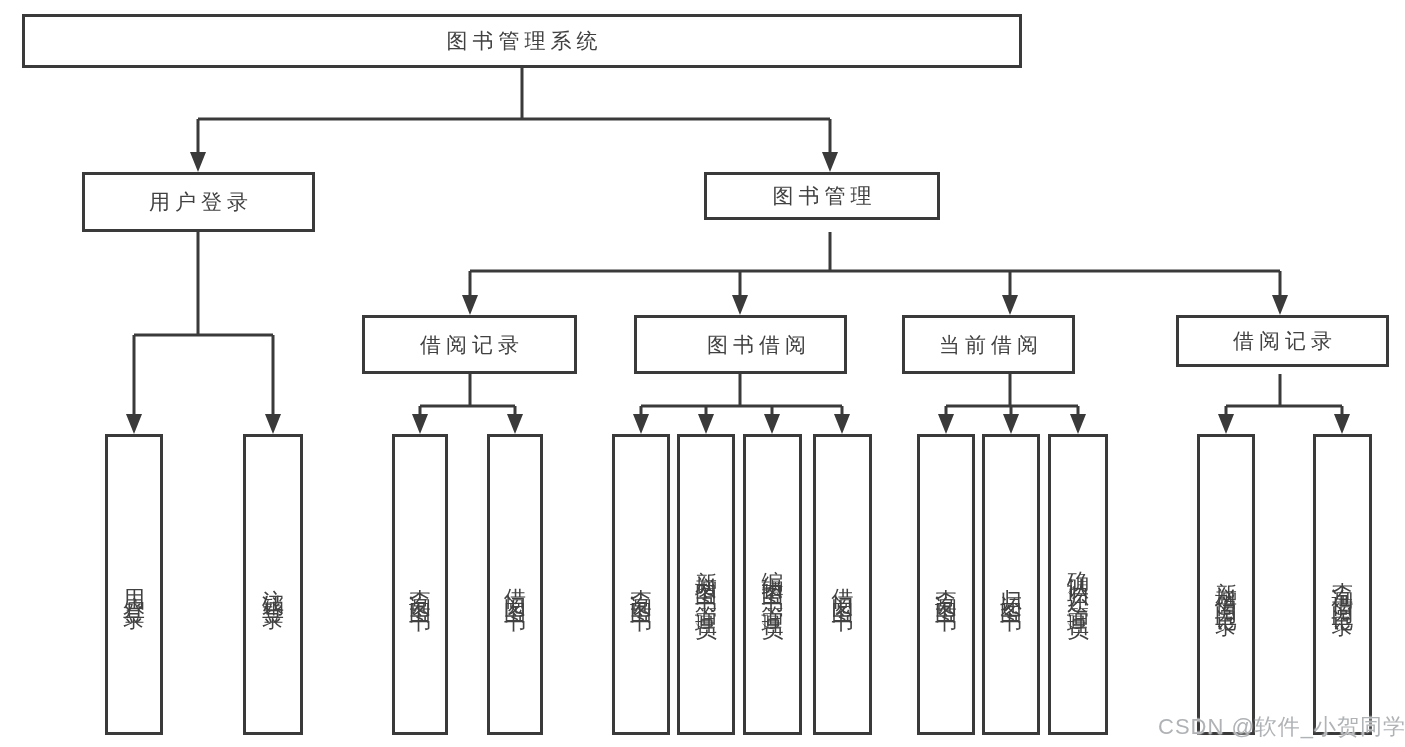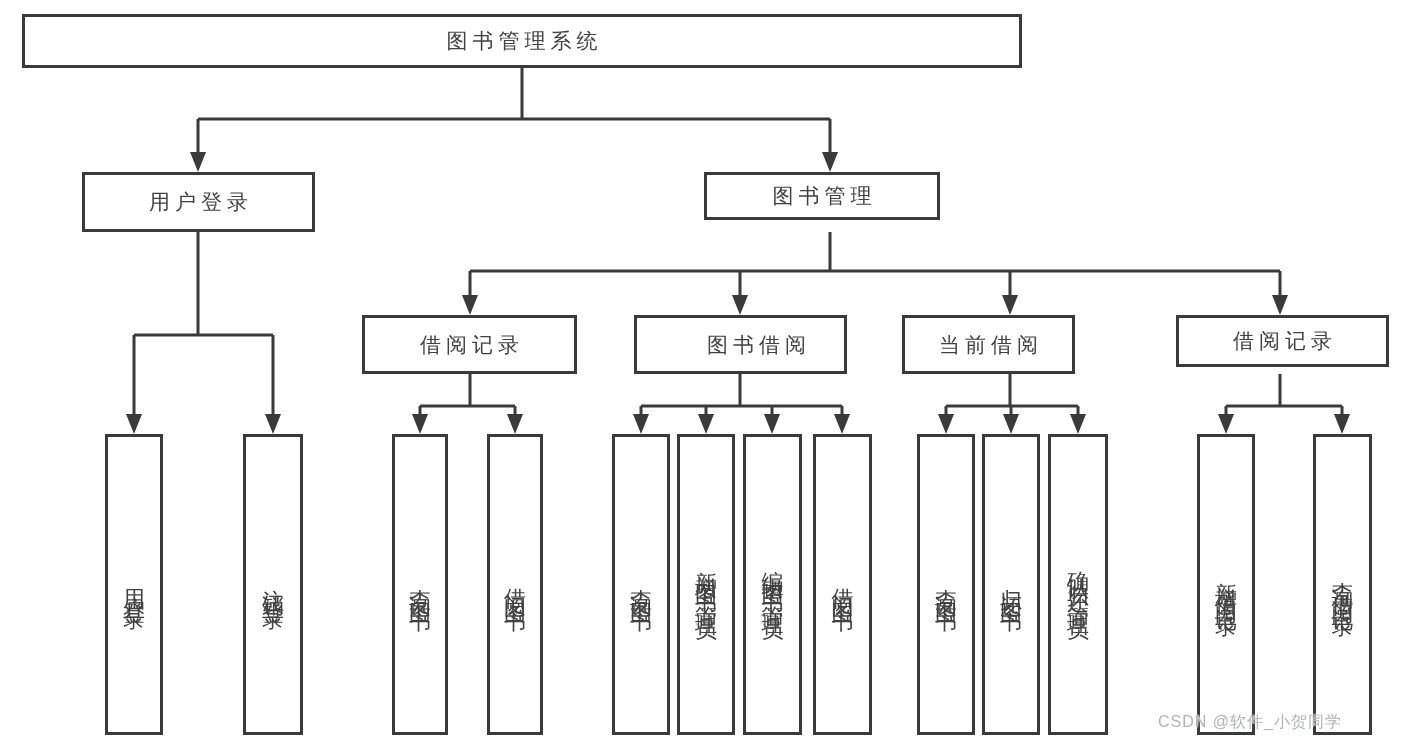--- a/index.html
+++ b/index.html
@@ -47,21 +47,21 @@
     writing-mode: vertical-rl;
     text-orientation: mixed;
     font-size: 22px;
     letter-spacing: 7px;
     line-height: 1;
   }
   .watermark {
     position: absolute;
     left: 1158px;
     top: 712px;
-    font-size: 16px;
+    font-size: 22px;
     letter-spacing: 1px;
     color: var(--watermark, #b0b3b6);
     text-shadow: 0 0 2px #fff, 0 0 2px #fff;
     white-space: nowrap;
   }
 </style>
 </head>
 <body>
 
 <div class="stage">

